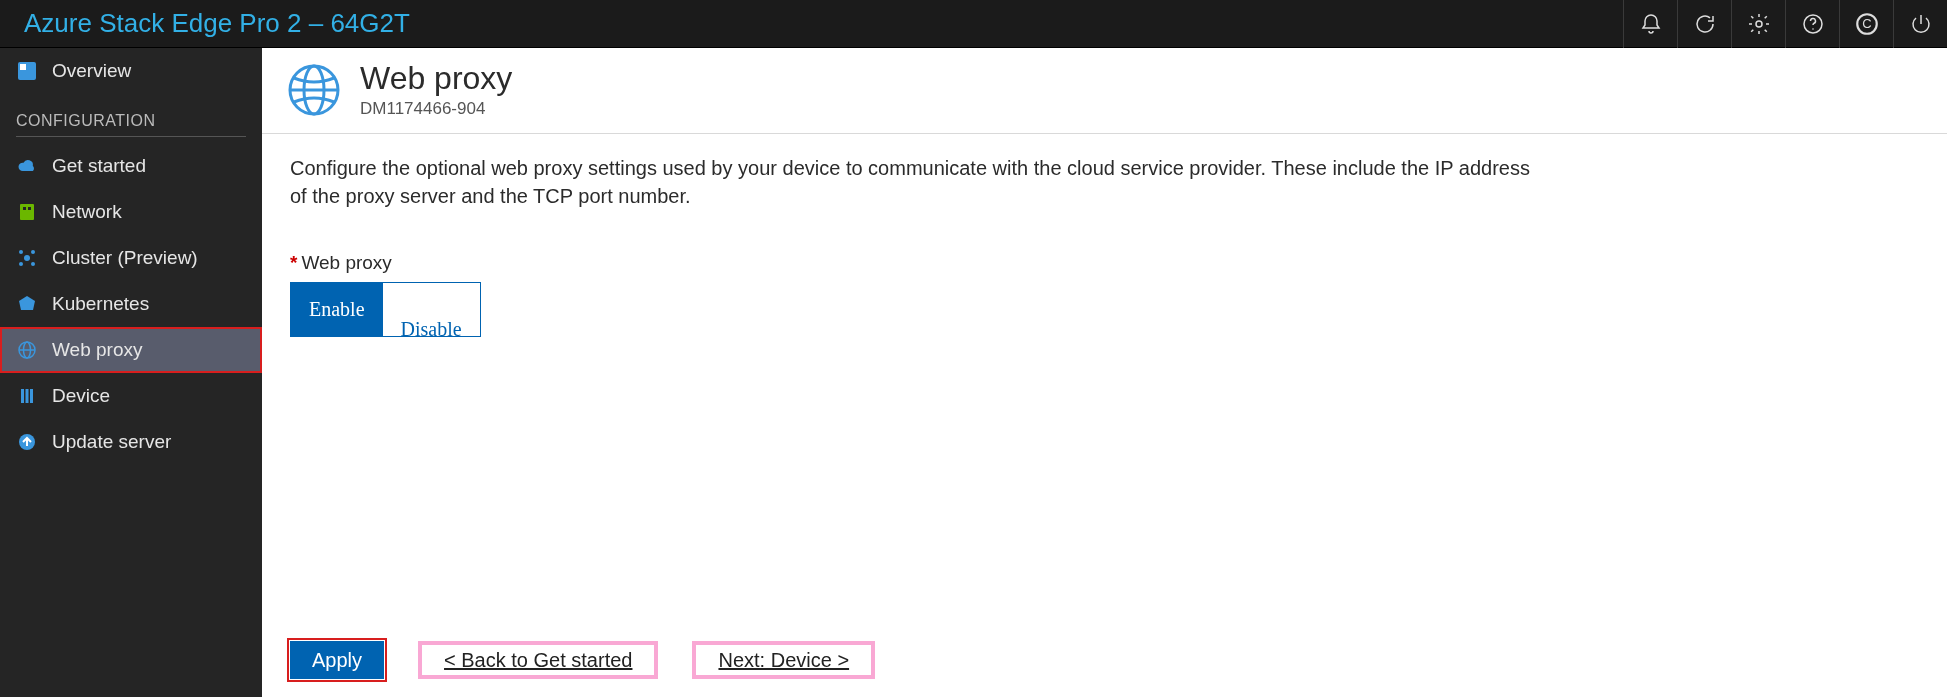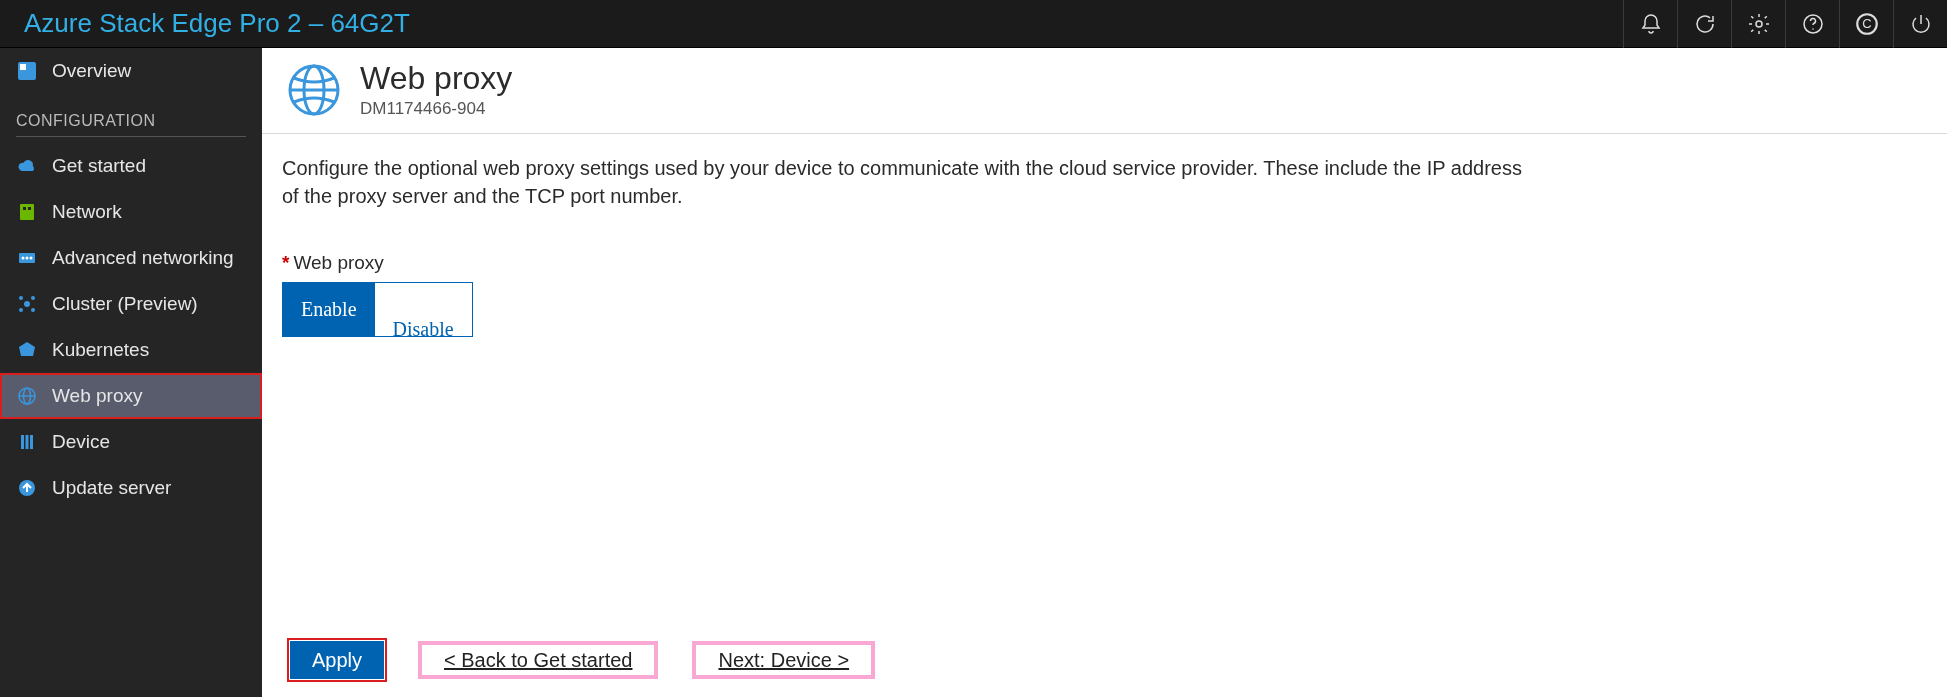--- a/index.html
+++ b/index.html
@@ -23,21 +23,21 @@
   .sidebar .section-underline { border-bottom: 1px solid #555; margin: 0 16px 6px 16px; }
   .sidebar .nav-icon { width: 22px; height: 22px; display: flex; align-items: center; justify-content: center; }
 
   
   .main { flex: 1; display: flex; flex-direction: column; background: #fff; }
   .main-header { display: flex; align-items: center; padding: 12px 24px 14px 24px; gap: 18px; border-bottom: 1px solid #d9d9d9; }
   .main-header .big-icon { width: 56px; height: 56px; }
   .main-header h1 { font-weight: 400; font-size: 32px; color: #2b2b2b; }
   .main-header .subtitle { font-size: 17px; color: #555; margin-top: 2px; }
 
-  .main-body { padding: 20px 20px; flex: 1; }
+  .main-body { padding: 20px 28px; flex: 1; }
   .desc { font-size: 20px; color: #2b2b2b; line-height: 1.4; max-width: 1260px; }
 
   .field-block { margin-top: 42px; }
   .field-label { font-size: 19px; color: #2b2b2b; margin-bottom: 8px; }
   .req-star { color: #c00; margin-right: 4px; font-weight: bold; }
 
   .seg-toggle { display: inline-flex; border: 1px solid #0063b1; height: 55px; font-family: Liberation Serif, serif; }
   .seg-toggle .seg { padding: 4px 18px; display: flex; align-items: center; font-size: 20px; cursor: pointer; }
   .seg-toggle .seg.on { background: #0063b1; color: #fff; }
   .seg-toggle .seg.off { background: #fff; color: #0063b1; margin-top: 40px; }
@@ -129,31 +129,20 @@
       <span class="nav-icon">
         <svg width="20" height="20" viewBox="0 0 20 20">
             <rect x="3" y="2" width="14" height="16" rx="1" fill="#6bb700"></rect>
             <rect x="6" y="5" width="3" height="3" fill="#252525"></rect>
             <rect x="11" y="5" width="3" height="3" fill="#252525"></rect>
           </svg>
       </span>
       <span>Network</span>
     </div>
 
-    <div class="nav-item">
-      <span class="nav-icon">
-        <svg width="20" height="20" viewBox="0 0 20 20">
-            <rect x="2" y="5" width="16" height="10" rx="1" fill="#3a96dd"></rect>
-            <circle cx="6" cy="10" r="1.5" fill="#fff"></circle>
-            <circle cx="10" cy="10" r="1.5" fill="#fff"></circle>
-            <circle cx="14" cy="10" r="1.5" fill="#fff"></circle>
-          </svg>
-      </span>
-      <span>Advanced networking</span>
-    </div>
 
     <div class="nav-item">
       <span class="nav-icon">
         <svg width="20" height="20" viewBox="0 0 20 20">
             <circle cx="10" cy="10" r="3" fill="#3a96dd"></circle>
             <circle cx="4" cy="4" r="2" fill="#3a96dd"></circle>
             <circle cx="16" cy="4" r="2" fill="#3a96dd"></circle>
             <circle cx="4" cy="16" r="2" fill="#3a96dd"></circle>
             <circle cx="16" cy="16" r="2" fill="#3a96dd"></circle>
           </svg>

